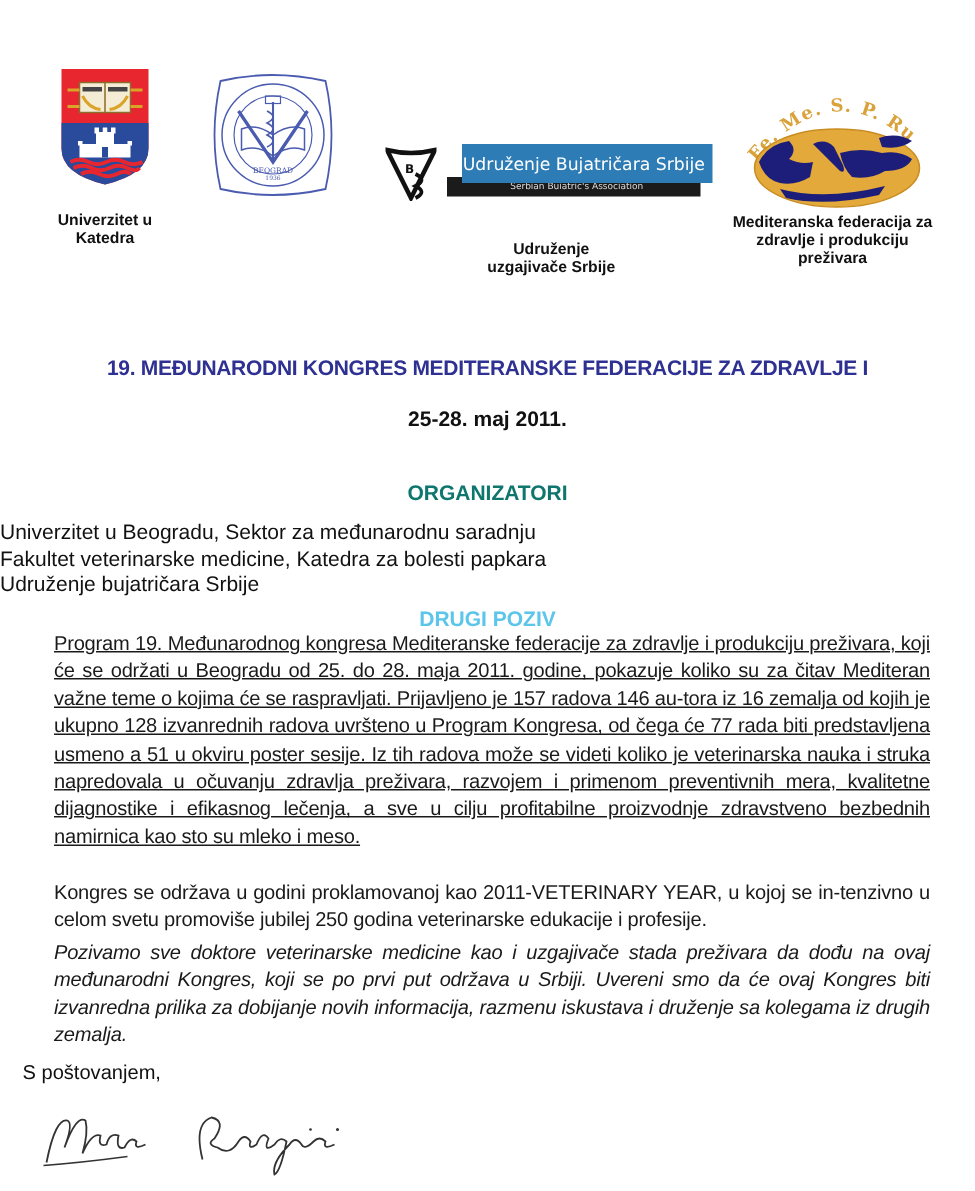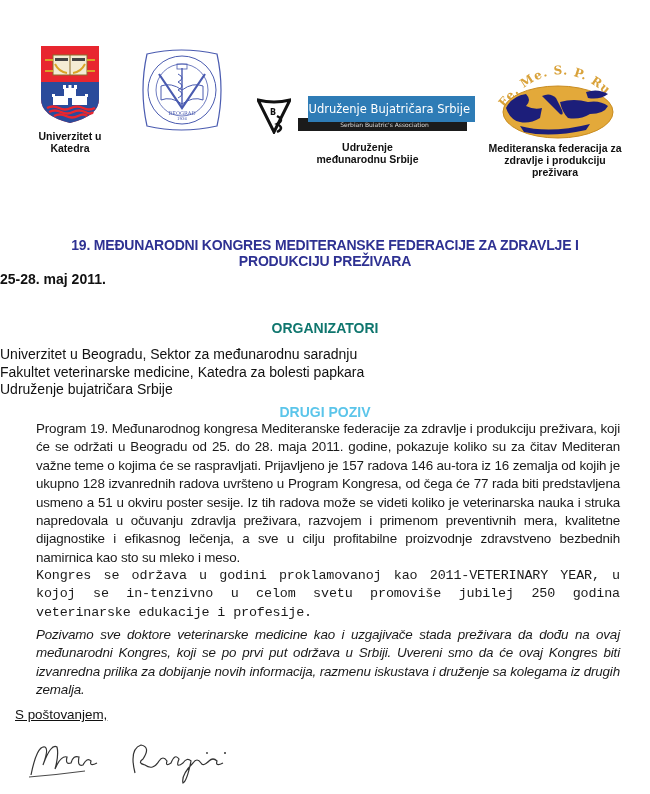--- a/index.html
+++ b/index.html
@@ -8,28 +8,28 @@
     font-family: "Liberation Sans", sans-serif; color: #111111;
   }
   .logo-block { position: absolute; text-align: center; }
   .logo-caption {
     font-family: "Liberation Sans", sans-serif; font-weight: bold;
     font-size: 10.5px; line-height: 12px; color: #111;
   }
   
   #logo1 { left: 20px; top: 44px; width: 100px; }
   #logo1 svg { display:block; margin: 0 auto; }
-  #logo1 .logo-caption { margin-top: 6px; }
+  #logo1 .logo-caption { margin-top: 17px; }
   
   #logo2 { left: 118px; top: 46px; width: 125px; }
   #logo2 svg { display:block; margin: 0 auto; }
   #logo2 .logo-caption { margin-top: 8px; }
   
   #logo3 { left: 255px; top: 96px; width: 225px; }
-  #logo3 .logo-caption { margin-top: 5px; }
+  #logo3 .logo-caption { margin-top: 24px; }
   .bujat-wrap { position: relative; height: 40px; width: 225px; }
   .bujat-mark { position: absolute; left: 2px; top: 2px; }
   .bujat-blue {
     position: absolute; left: 53px; top: 0px; width: 167px; height: 26px;
     background: #2e7cb6; color: #fff; font-size: 11.5px; line-height: 26px;
     text-align: right; padding-right: 5px; box-sizing: border-box;
     font-family: "DejaVu Sans", sans-serif;
   }
   .bujat-black {
     position: absolute; left: 43px; top: 22px; width: 169px; height: 13px;
@@ -41,42 +41,42 @@
   #logo4 svg { display:block; margin: 0 auto; }
   #logo4 .logo-caption { margin-top: 2px; }
 
   
   .title {
     position: absolute; left: 0; width: 650px; top: 237px; text-align: center;
     font-family: "Liberation Sans", sans-serif; font-weight: bold;
     font-size: 14px; line-height: 16px; color: #2e3192; letter-spacing: -0.2px;
   }
   .date {
-    position: absolute; left: 0; width: 650px; top: 271px; text-align: left;
+    position: absolute; left: 0; width: 650px; top: 271px; text-align: center;
     font-weight: bold; font-size: 14px; line-height: 16px; color: #111;
   }
   .section-head {
     position: absolute; left: 0; width: 650px; text-align: center;
     font-weight: bold; font-size: 14px; line-height: 16px; color: #0f766e;
   }
   #org-head { top: 320px; }
   #poziv-head { top: 404px; color: #5bc5ea; }
   .org-list {
     position: absolute; left: 0; width: 548px; top: 346px; text-align: left;
     font-size: 14px; line-height: 17.5px; color: #111;
   }
   .para {
     position: absolute; left: 36px; width: 584px; text-align: justify;
     font-size: 13.4px; line-height: 18.4px; color: #1a1a1a; letter-spacing: -0.15px;
   }
-  #p1 { top: 420px; }
-  #p2 { top: 567px; font-family: Liberation Mono, monospace; }
+  #p1 { top: 420px; text-decoration: underline; }
+  #p2 { top: 586px; }
   #p3 { top: 626px; font-style: italic; }
   .closing {
-    position: absolute; left: 15px; top: 707px; font-size: 13.4px; color: #111; text-decoration: underline;
+    position: absolute; left: 15px; top: 707px; font-size: 13.4px; color: #111;
   }
   .signature { position: absolute; left: 25px; top: 735px; }
 </style>
 </head>
 <body>
 
 <div class="logo-block" id="logo1">
   <svg width="62" height="80" viewBox="0 0 62 80">
     <path d="M2 2 H60 V55 Q60 72 31 79 Q2 72 2 55 Z" fill="#e8262f"></path>
     <path d="M2 38 H60 V55 Q60 72 31 79 Q2 72 2 55 Z" fill="#2a4b9b"></path>
@@ -128,21 +128,21 @@
     <svg class="bujat-mark" width="34" height="36" viewBox="0 0 34 36">
       <path d="M1 2 Q17 6 33 2 L17 34 Z" fill="none" stroke="#111" stroke-width="3"></path>
       <text x="13" y="17" font-size="8" font-weight="bold" fill="#111" font-family="DejaVu Sans, sans-serif">B</text>
       <path d="M20 18 Q28 22 20 26 Q28 30 20 34" fill="none" stroke="#111" stroke-width="2.5"></path>
     </svg>
     <div class="bujat-black">Serbian Buiatric's Association</div>
     <div class="bujat-blue">Udruženje Bujatričara Srbije</div>
   </div>
   <div class="logo-caption">
     <div>Udruženje</div>
-    <div>međunarodnu Srbije</div>
+    <div>uzgajivače Srbije</div>
   </div>
 </div>
 
 <div class="logo-block" id="logo4">
   <svg width="130" height="88" viewBox="0 0 130 88">
     <defs>
       <path id="arcPath" d="M14 56 Q65 -6 120 46"></path>
     </defs>
     <text font-size="12" font-weight="bold" fill="#d9a23a" font-family="DejaVu Serif, serif" letter-spacing="1">
       <textPath href="#arcPath">Fe. Me. S. P. Rum.</textPath>
@@ -156,21 +156,20 @@
   </svg>
   <div class="logo-caption">
     <div>Mediteranska federacija za</div>
     <div>zdravlje i produkciju</div>
     <div>preživara</div>
   </div>
 </div>
 
 <div class="title">
   <div>19. MEĐUNARODNI KONGRES MEDITERANSKE FEDERACIJE ZA ZDRAVLJE I</div>
-  <div>PRODUKCIJU PREŽIVARA</div>
 </div>
 <div class="date">25-28. maj 2011.</div>
 
 <div class="section-head" id="org-head">ORGANIZATORI</div>
 <div class="org-list">
   <div>Univerzitet u Beogradu, Sektor za međunarodnu saradnju</div>
   <div>Fakultet veterinarske medicine, Katedra za bolesti papkara</div>
   <div>Udruženje bujatričara Srbije</div>
 </div>
 

